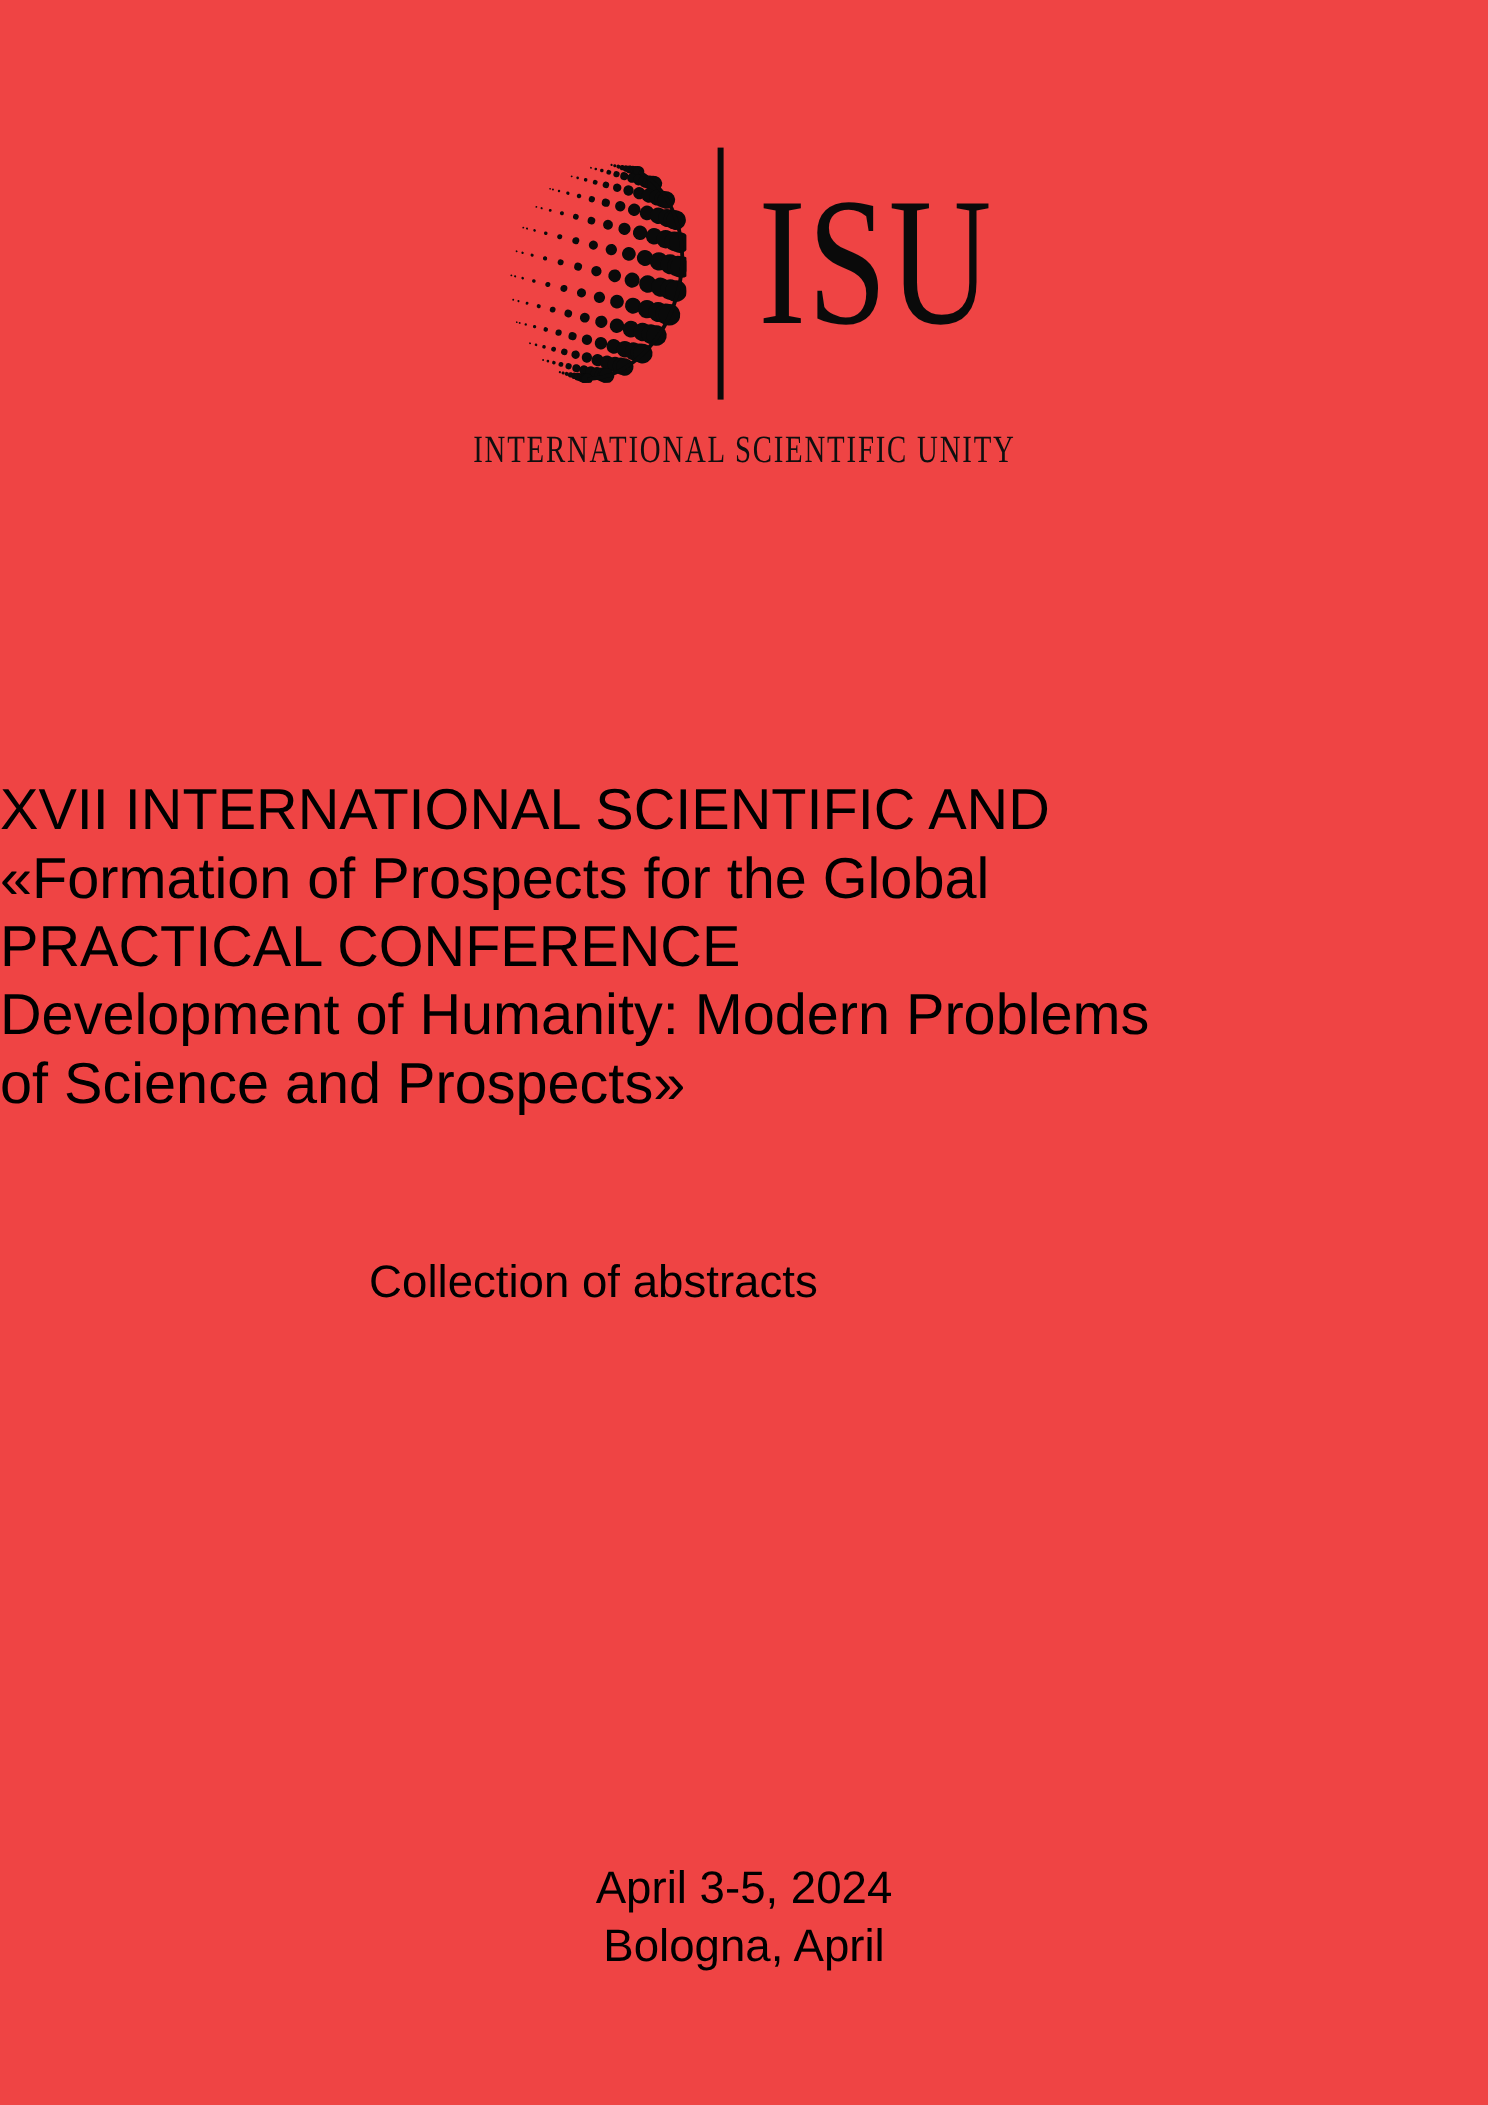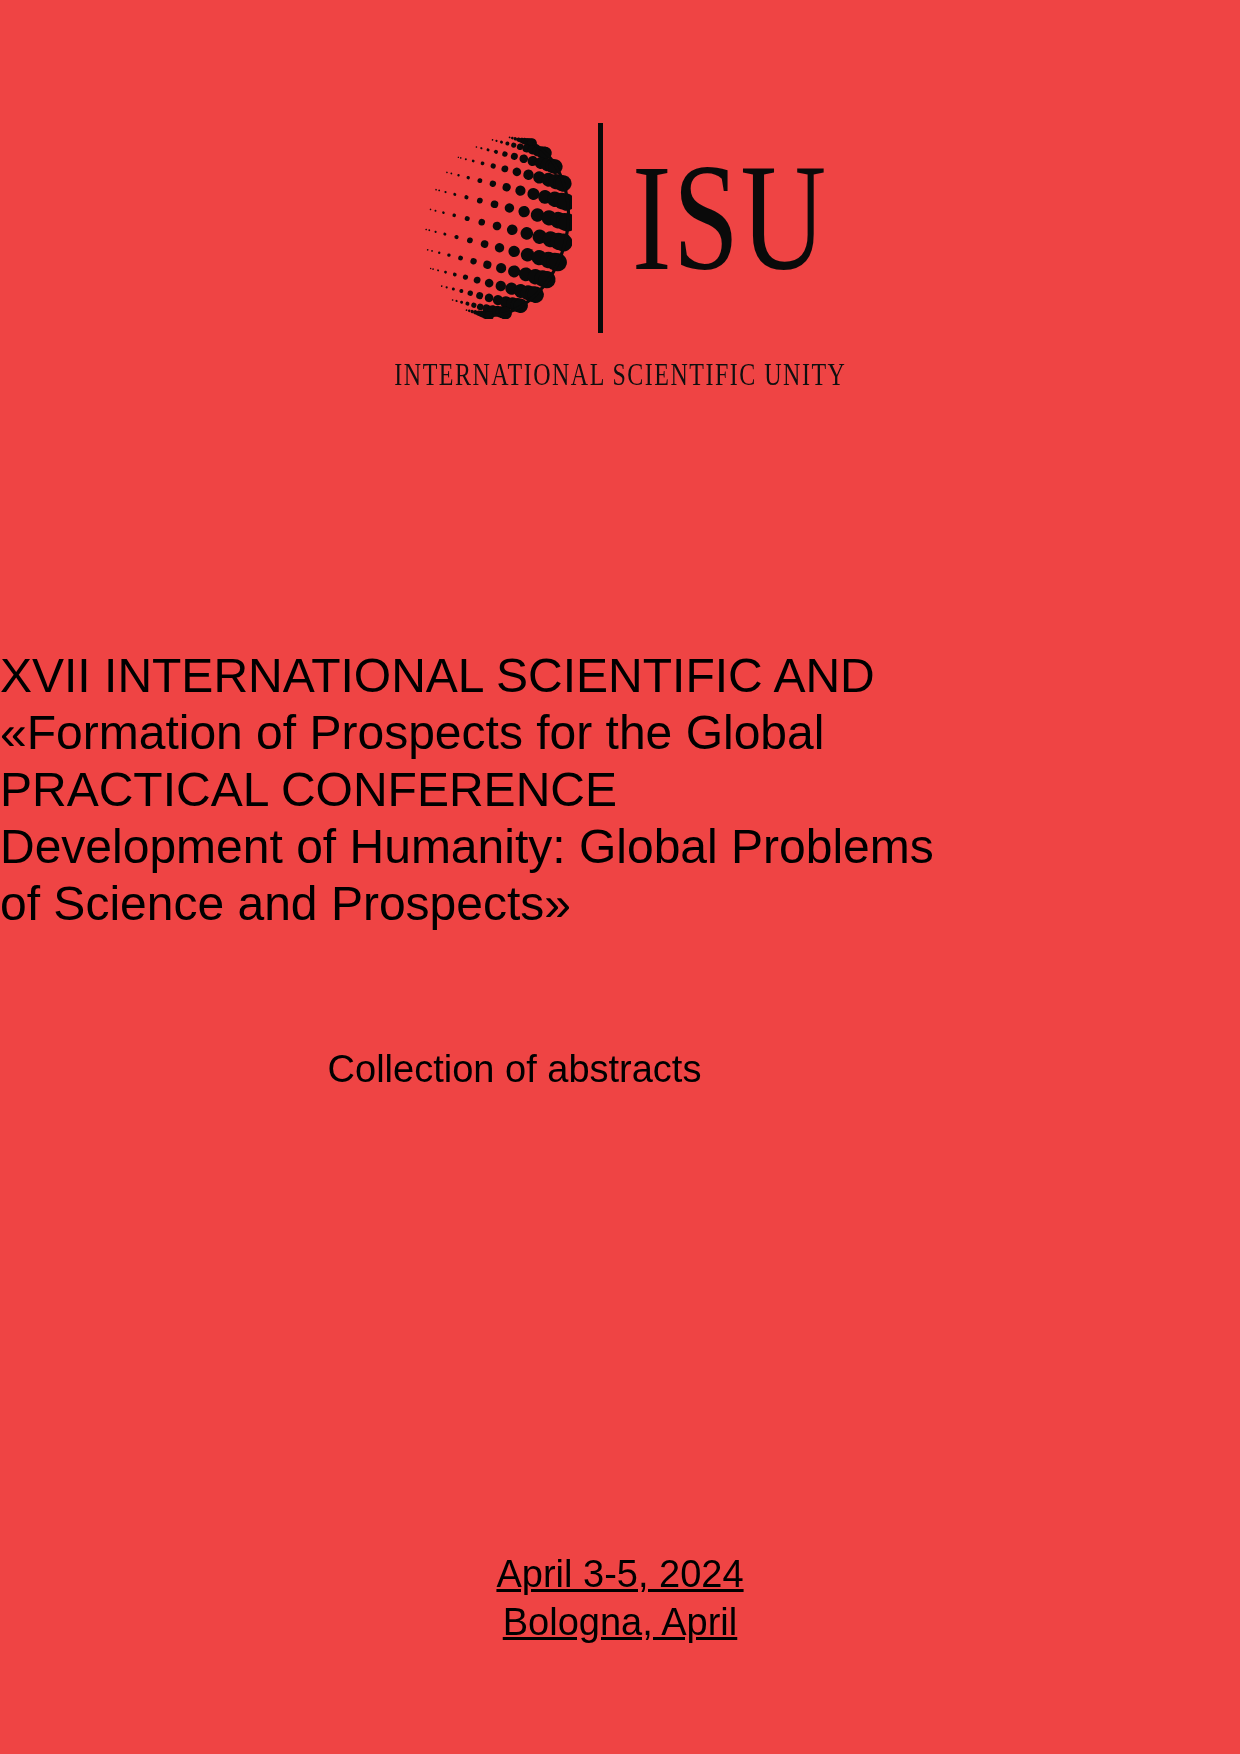--- a/index.html
+++ b/index.html
@@ -83,35 +83,34 @@
   
   .subtitle {
     position: absolute;
     left: 0;
     top: 1046px;
     width: 989px;
     text-align: center;
     font-size: 38px;
     line-height: 46px;
     color: #000000;
-    margin-left: 20px;
   }
 
   
   .event-block {
     position: absolute;
     left: 0;
     top: 1550px;
     width: 1240px;
     text-align: center;
     font-size: 38px;
     line-height: 48px;
     color: #000000;
   }
-  .event-block .line { display: block; white-space: nowrap; text-decoration: underline; }
+  .event-block .line { display: block; white-space: nowrap; }
 </style>
 </head>
 <body>
 
 <div class="page">
 
   <svg class="globe-svg" id="globe" viewBox="0 0 150 186" xmlns="http://www.w3.org/2000/svg" aria-hidden="true">
       <g transform="rotate(14 75 93)">
         <circle cx="65.8" cy="4.0" r="0.9"></circle>
         <circle cx="68.6" cy="4.0" r="1.3"></circle>
@@ -285,21 +284,21 @@
   <div class="logo-abbr">ISU</div>
 
   <div class="logo-tagline-row">
     <span class="logo-tagline">INTERNATIONAL SCIENTIFIC UNITY</span>
   </div>
 
   <div class="conf-title">
     <span class="line">XVII INTERNATIONAL SCIENTIFIC AND</span>
     <span class="line">«Formation of Prospects for the Global</span>
     <span class="line">PRACTICAL CONFERENCE</span>
-    <span class="line">Development of Humanity: Global Problems</span>
+    <span class="line">Development of Humanity: Modern Problems</span>
     <span class="line">of Science and Prospects»</span>
   </div>
 
   <div class="subtitle">Collection of abstracts</div>
 
   <div class="event-block">
     <span class="line">April 3-5, 2024</span>
     <span class="line">Bologna, April</span>
   </div>
 

